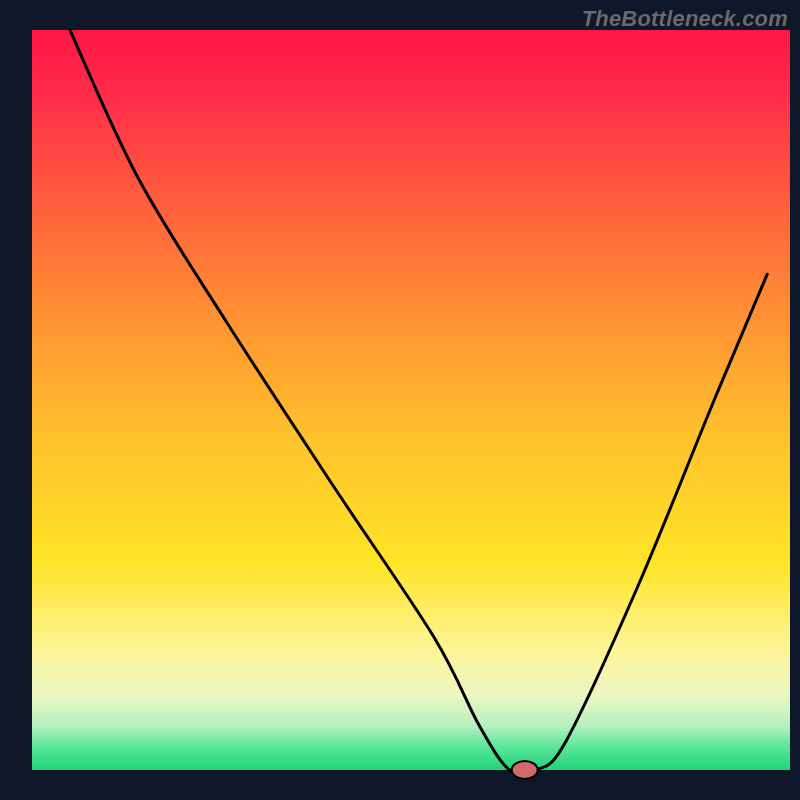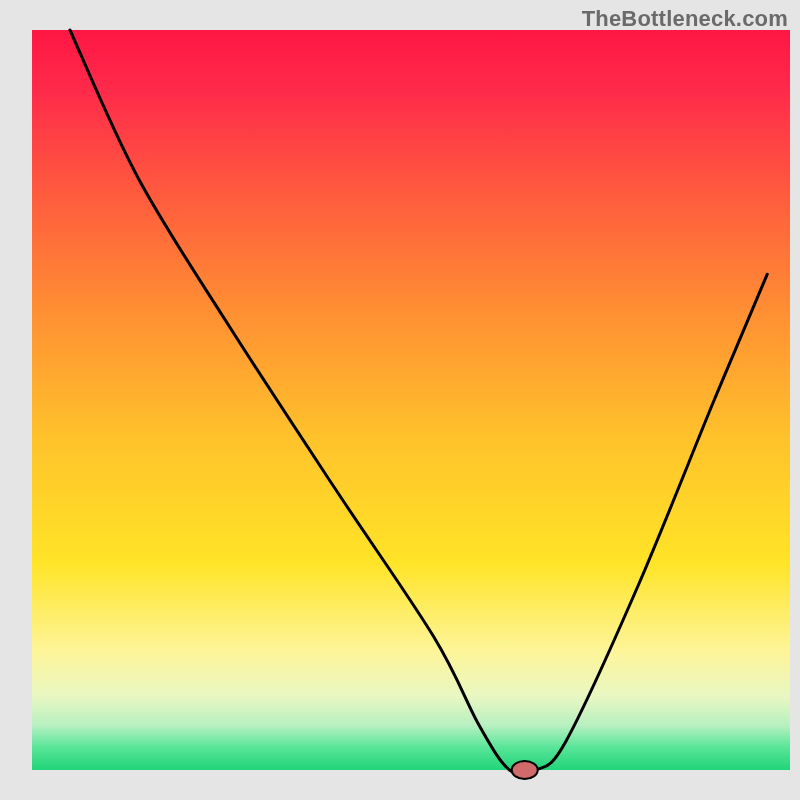--- a/index.html
+++ b/index.html
@@ -8,21 +8,22 @@
     width: 800px;
     height: 800px;
     overflow: hidden;
     background: #000;
     font-family: Arial, Helvetica, sans-serif;
   }
   .stage {
     position: relative;
     width: 800px;
     height: 800px;
-    background: #e5e5e5;
+    background: #0f172a;
+    font-style: italic;
   }
   .attribution {
     position: absolute;
     top: 6px;
     right: 12px;
     font-size: 22px;
     font-weight: 600;
     color: #6a6a6a;
     letter-spacing: 0.2px;
     user-select: none;

